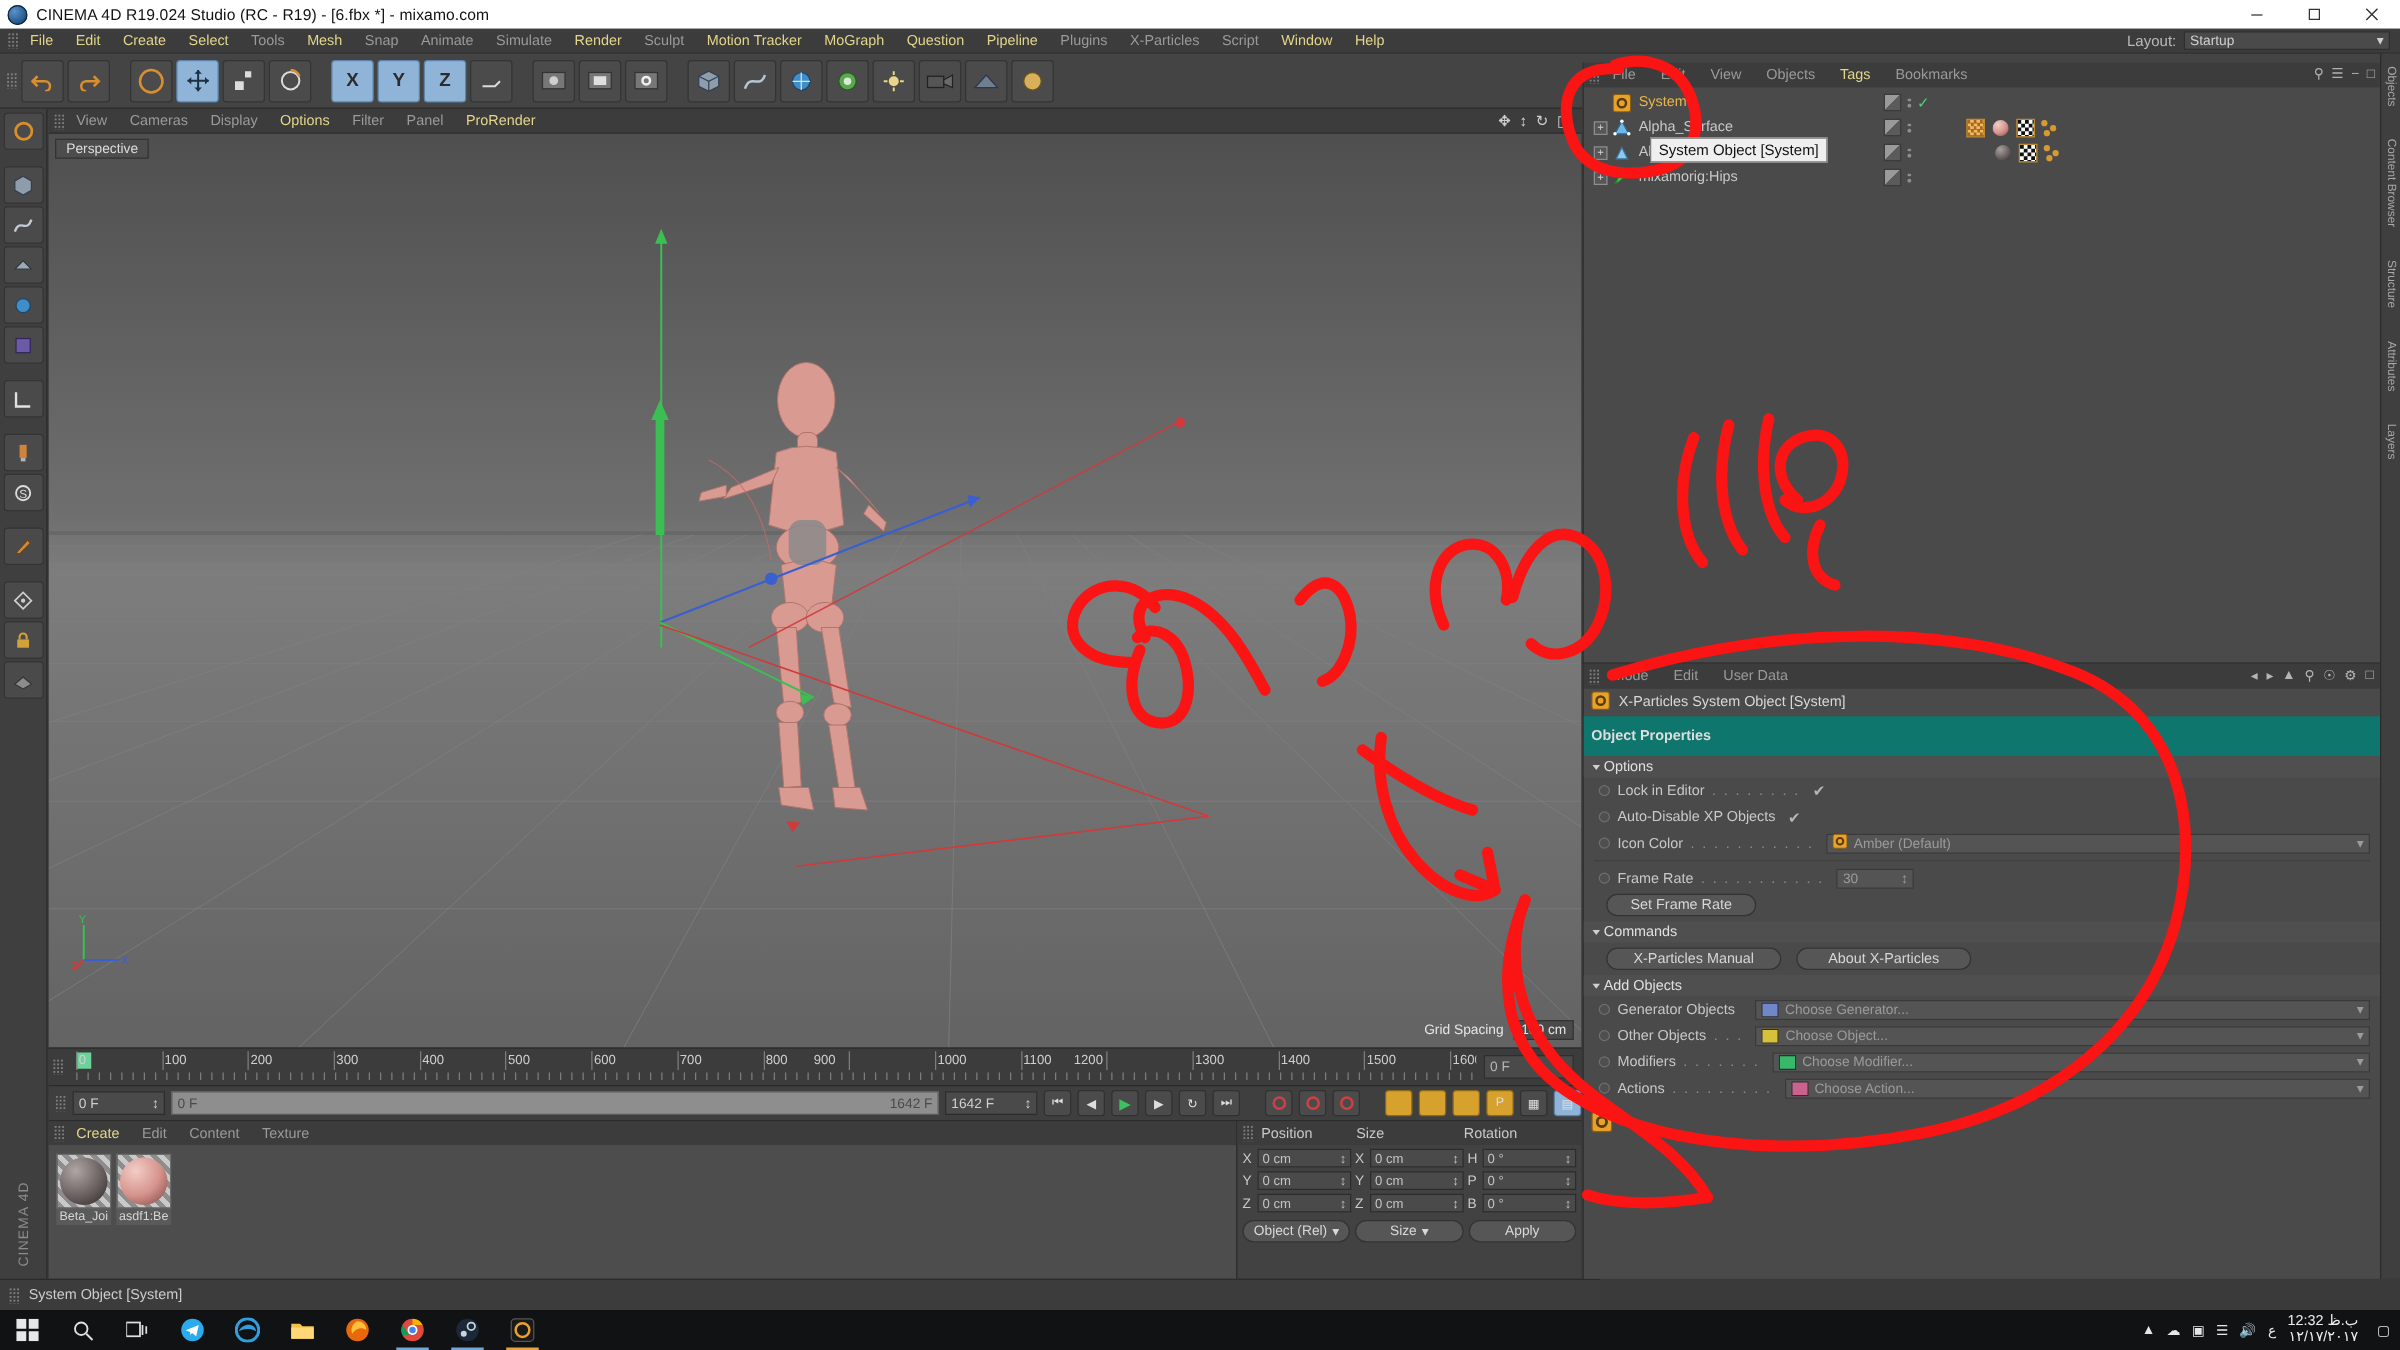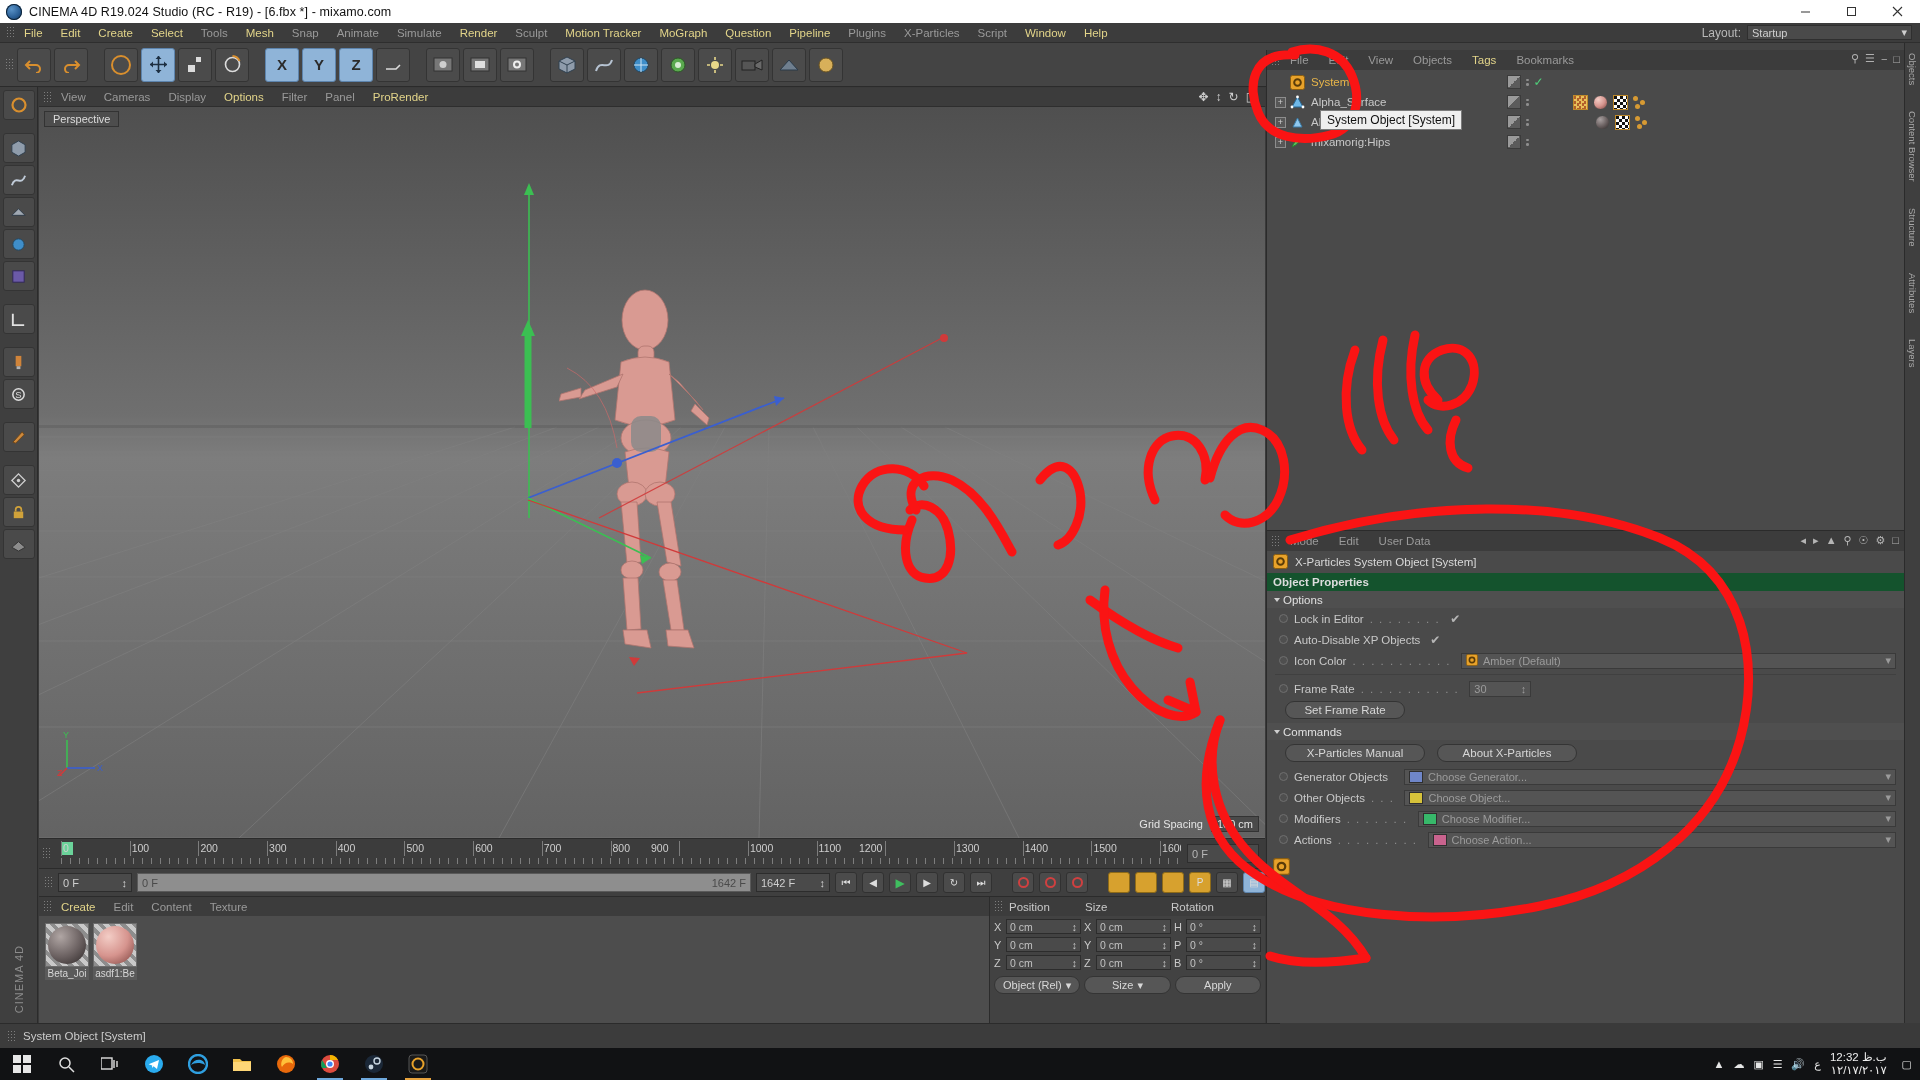--- a/index.html
+++ b/index.html
@@ -215,21 +215,21 @@
     position:absolute;left:1266px;top:530px;width:638px;height:493px;background:#4a4a4a;
     border-left:1px solid #2b2b2b;border-top:1px solid #2b2b2b;
   }
   .am-menu{height:20px;background:#3c3c3c;display:flex;align-items:center;padding-left:4px;position:relative;}
   .am-menu .mi{padding:0 10px;font-size:11.5px;}
   .am-tools{position:absolute;right:5px;top:3px;display:flex;gap:7px;color:#b5b5b5;font-size:11px;}
   .am-obj{height:22px;display:flex;align-items:center;gap:7px;padding-left:6px;font-size:11.5px;color:#d8d8d8;}
   .am-tabs{height:20px;display:flex;gap:3px;padding-left:5px;align-items:center;}
   .am-tab{padding:1px 8px;font-size:11.5px;color:#cdcdcd;}
   .am-tab.active{background:#8fb4d8;color:#14283a;}
-  .am-secthead{height:18px;background:#14532d;display:flex;align-items:center;padding-left:6px;
+  .am-secthead{height:32px;background:#0f766e;display:flex;align-items:center;padding-left:6px;
     font-size:11.5px;color:#ddd;font-weight:bold;}
   .am-group{height:17px;display:flex;align-items:center;padding-left:8px;font-size:11.5px;color:#e0e0e0;
     background:#4f4f4f;gap:4px;}
   .tri{width:0;height:0;border-left:4.5px solid #d0d0d0;border-top:3.5px solid transparent;
     border-bottom:3.5px solid transparent;transform:rotate(90deg);}
   .am-row{height:21px;display:flex;align-items:center;padding-left:12px;gap:6px;font-size:11.5px;}
   .knob{width:9px;height:9px;border-radius:50%;border:1px solid #6f6f6f;background:#4f4f4f;flex:none;}
   .am-lbl{color:#c8c8c8;white-space:nowrap;flex:none;}
   .am-dots{flex:none;color:#8e8e8e;letter-spacing:1.5px;overflow:hidden;white-space:nowrap;}
   .am-chk{color:#b6b6b6;font-size:12px;margin-left:4px;}
@@ -1139,20 +1139,24 @@
 
     <div class="am-group">
       <span class="tri"></span>
       <span>Commands</span>
     </div>
     <div class="am-btnrow">
       <div class="ambtn">X-Particles Manual</div>
       <div class="ambtn">About X-Particles</div>
     </div>
 
+    <div class="am-group">
+      <span class="tri"></span>
+      <span>Add Objects</span>
+    </div>
     <div class="am-row">
       <span class="knob"></span>
       <span class="am-lbl">Generator Objects</span>
       <span class="am-dots"></span>
       <span class="am-dd" style="flex:1;margin-left:4px;margin-right:8px">
         <span class="mini-icon" style="background:#6f86c9"></span>
         <span>Choose Generator...</span>
         <span style="margin-left:auto">▾</span>
       </span>
     </div>

